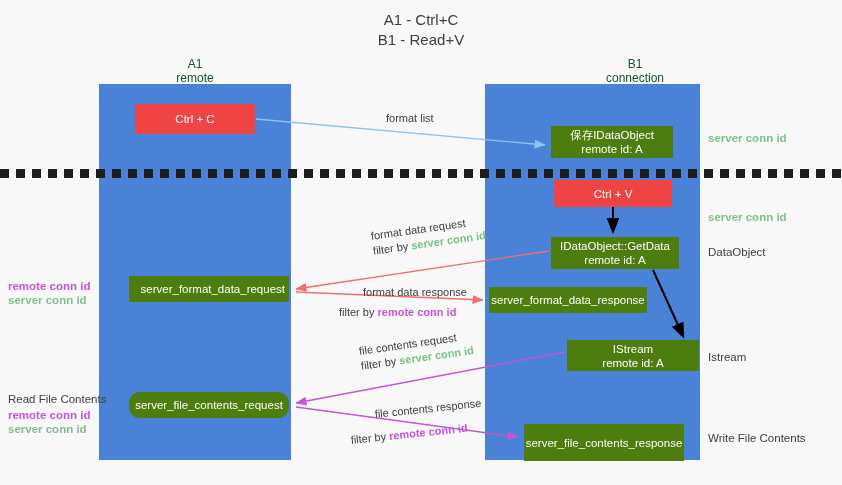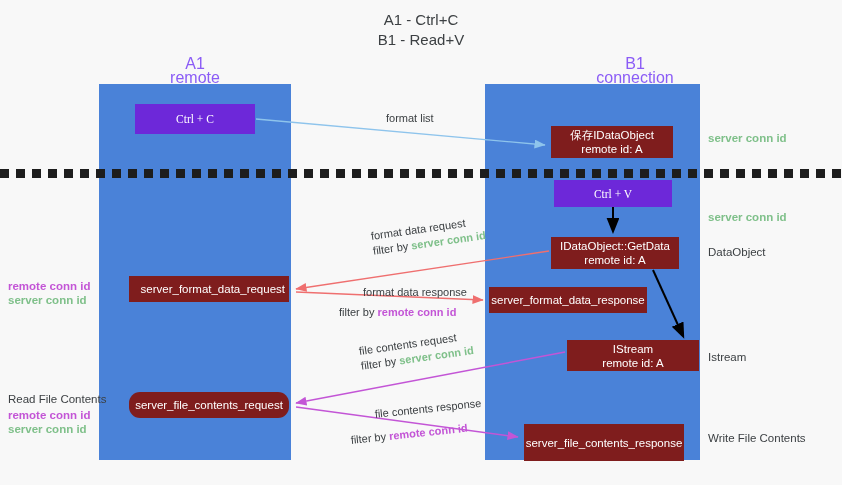--- a/index.html
+++ b/index.html
@@ -14,38 +14,38 @@
   .abs{position:absolute;}
 
   
   #title{
     left:0;top:10px;width:842px;text-align:center;
     font-size:15px;color:#3c4043;line-height:20px;
   }
 
   
   .lane-head{
-    text-align:center;font-size:16px;color:#8b5cf6;line-height:14px;
+    text-align:center;font-size:12px;color:#14532d;line-height:14px;
   }
   #laneA-head{left:120px;top:57px;width:150px;}
   #laneB-head{left:555px;top:57px;width:160px;}
 
   
   .lane{background:#4a82d8;}
   #laneA{left:99px;top:84px;width:192px;height:376px;}
   #laneB{left:485px;top:84px;width:215px;height:376px;}
 
   
   .box{
     display:flex;align-items:center;justify-content:center;
     text-align:center;color:#ffffff;font-size:11.5px;line-height:14px;
     box-sizing:border-box;padding:2px 4px;
   }
-  .green{background:#6d28d9;font-family:Liberation Serif, serif;}
-  .orange{background:#7f1d1d;}
+  .green{background:#ef4444;}
+  .orange{background:#4d7c0f;}
 
   #box-ctrlc{left:135px;top:104px;width:120px;height:30px;}
   #box-save-idataobject{left:551px;top:126px;width:122px;height:32px;}
   #box-ctrlv{left:554px;top:180px;width:118px;height:27px;}
   #box-getdata{left:551px;top:237px;width:128px;height:32px;}
   #box-fmt-req{left:129px;top:276px;width:160px;height:26px;justify-content:flex-end;}
   #box-fmt-resp{left:489px;top:287px;width:158px;height:26px;justify-content:center;}
   #box-istream{left:567px;top:340px;width:132px;height:31px;}
   #box-file-req{left:129px;top:392px;width:160px;height:26px;border-radius:11px;}
   #box-file-resp{left:524px;top:424px;width:160px;height:37px;}

